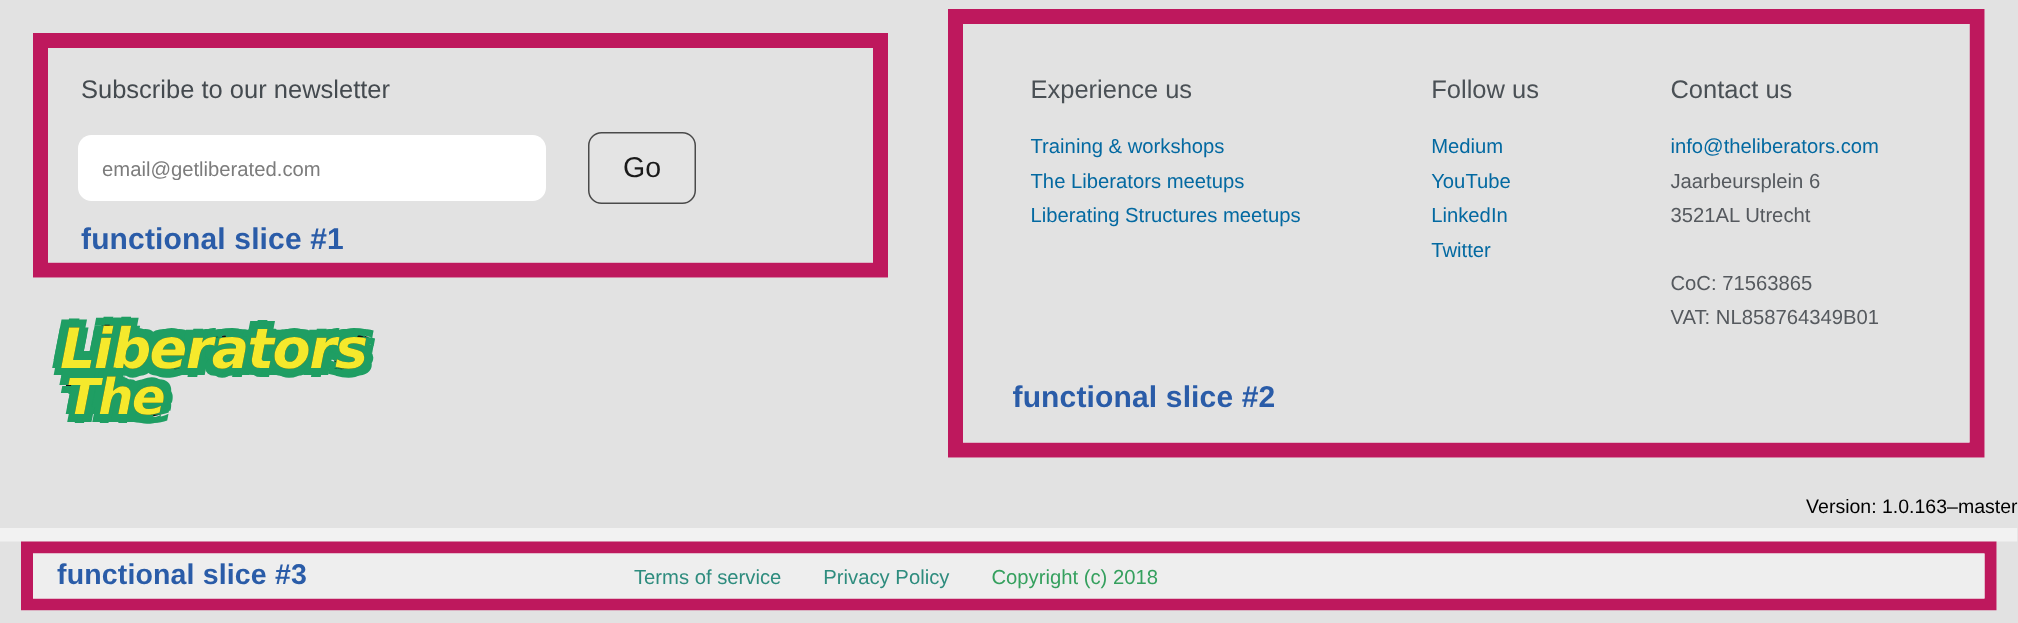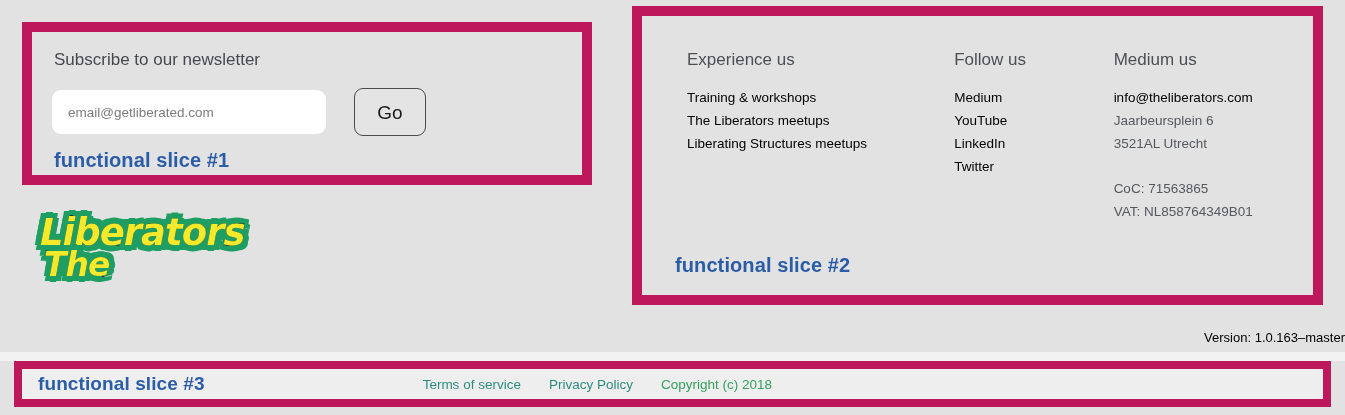--- a/index.html
+++ b/index.html
@@ -50,21 +50,21 @@
     font-size: 17px;
     margin: 0 0 18px 2px;
     white-space: nowrap;
   }
   .newsletter-row {
     display: flex;
     align-items: center;
     gap: 28px;
   }
   .email-input {
-    width: 274px;
+    width: 312px;
     height: 44px;
     border: none;
     border-radius: 9px;
     background: #ffffff;
     font-family: "Liberation Sans", sans-serif;
     font-size: 13.5px;
     color: #333;
     padding: 16px 16px;
     box-sizing: border-box;
     outline: none;
@@ -129,21 +129,21 @@
   .col-con { width: 200px; }
   .col-head {
     color: #4a5055;
     font-size: 17px;
     margin: 0 0 16px 0;
     font-weight: 400;
     white-space: nowrap;
   }
   .col-link {
     display: block;
-    color: #000000;
+    color: #0369a1;
     font-size: 13.5px;
     line-height: 23px;
     text-decoration: none;
     white-space: nowrap;
   }
   .col-text {
     display: block;
     color: #55595e;
     font-size: 13.5px;
     line-height: 23px;
@@ -246,21 +246,21 @@
 
       <div class="col-fol">
         <div class="col-head">Follow us</div>
         <a class="col-link" href="#">Medium</a>
         <a class="col-link" href="#">YouTube</a>
         <a class="col-link" href="#">LinkedIn</a>
         <a class="col-link" href="#">Twitter</a>
       </div>
 
       <div class="col-con">
-        <div class="col-head">Medium us</div>
+        <div class="col-head">Contact us</div>
         <a class="col-link" href="#">info@theliberators.com</a>
         <span class="col-text">Jaarbeursplein 6</span>
         <span class="col-text">3521AL Utrecht</span>
         <div class="reg-gap"></div>
         <span class="col-text">CoC: 71563865</span>
         <span class="col-text">VAT: NL858764349B01</span>
       </div>
 
     </div>
     <div class="slice-label">functional slice #2</div>

